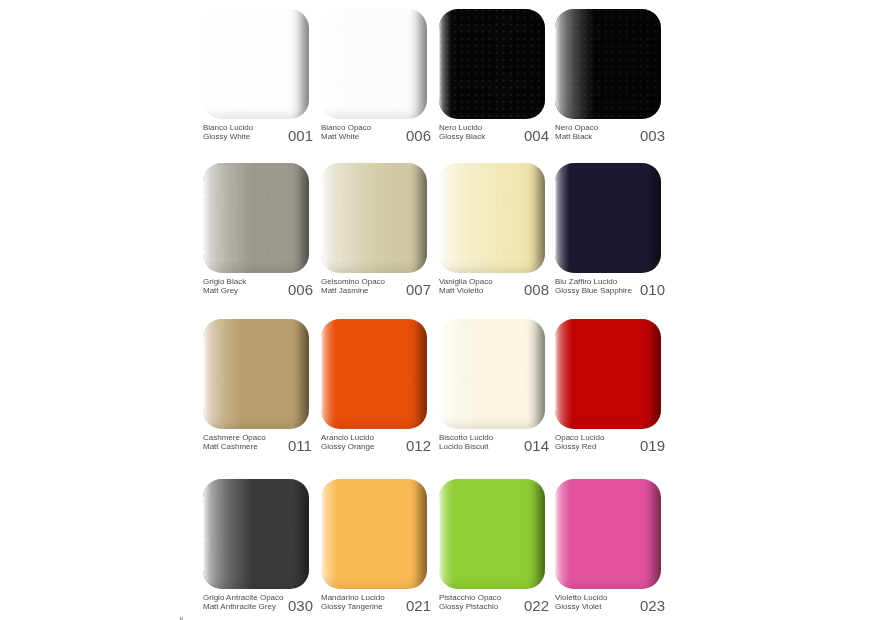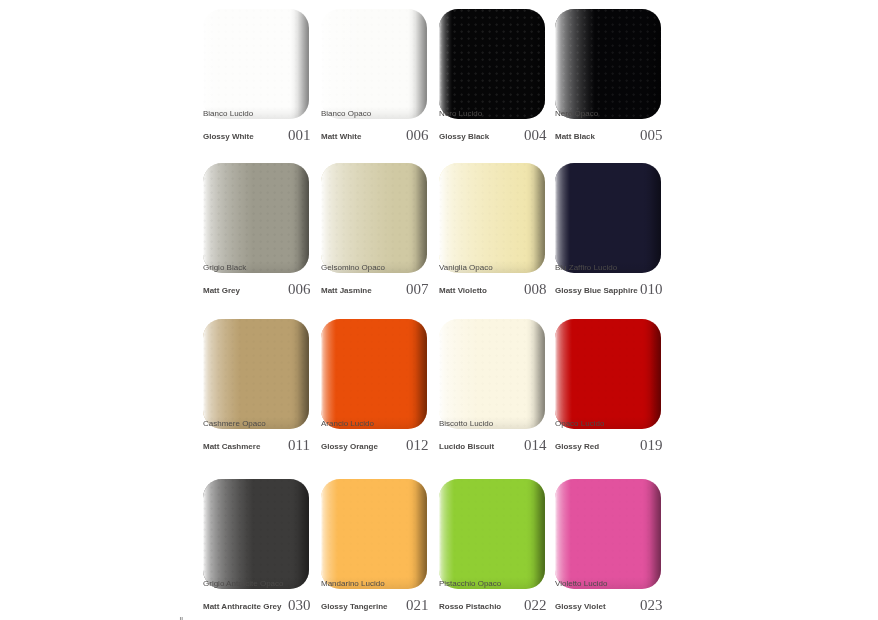--- a/index.html
+++ b/index.html
@@ -15,24 +15,24 @@
   .chip .tex{background-size:7px 7px;background-position:0 0;}
 
   .chip .sh{background:linear-gradient(to right,
       rgba(0,0,0,0) 87px, rgba(0,0,0,0.035) 91px, rgba(0,0,0,0.10) 94.5px,
       rgba(0,0,0,0.22) 98px, rgba(0,0,0,0.34) 101.5px, rgba(0,0,0,0.44) 104.5px,
       rgba(0,0,0,0.46) 106px);}
   .chip .bs{background:linear-gradient(to bottom,
       rgba(0,0,0,0) 98px, rgba(0,0,0,0.035) 104px, rgba(0,0,0,0.085) 110px);}
 
   .lbl{position:absolute;left:0;font-size:8px;line-height:9px;color:#4c4a49;white-space:nowrap;}
-  .lbl.l1{top:100px;}
-  .lbl.l2{top:122.5px;font-weight:bold;}
+  .lbl.l1{top:114px;}
+  .lbl.l2{top:122.5px;}
   .num{position:absolute;left:85px;top:119px;font-size:15px;line-height:15px;
-       color:#57555a;font-family:Liberation Serif, serif;white-space:nowrap;}
+       color:#57555a;font-family:Liberation Sans, sans-serif;white-space:nowrap;}
 
   #footer-note{position:absolute;left:179px;top:616px;width:9px;height:4px;overflow:hidden;
        font-size:11px;line-height:10px;color:#8a8a8a;}
 </style>
 </head>
 <body>
 
 <div id="sheet">
   <div class="swatch-cell" style="left: 203px; top: 9px;">
     <div class="chip">
@@ -73,21 +73,21 @@
   <div class="swatch-cell" style="left: 555px; top: 9px;">
     <div class="chip">
       <div class="lyr base" style="background: rgb(5, 5, 7);"></div>
       <div class="lyr hl" style="background: linear-gradient(to right, rgb(255, 255, 255) 0px, rgba(255, 255, 255, 0.88) 1.2px, rgba(255, 255, 255, 0.73) 3.2px, rgba(255, 255, 255, 0.58) 6px, rgba(255, 255, 255, 0.46) 10px, rgba(255, 255, 255, 0.345) 14.8px, rgba(255, 255, 255, 0.235) 20.8px, rgba(255, 255, 255, 0.133) 28px, rgba(255, 255, 255, 0.05) 34.8px, rgba(255, 255, 255, 0) 40px);"></div>
       <div class="lyr sh"></div>
       <div class="lyr bs"></div>
       <div class="lyr tex" style="background-image: radial-gradient(circle at 1.6px 1.6px, rgba(255, 255, 255, 0.06) 0.8px, rgba(255, 255, 255, 0) 1.5px);"></div>
     </div>
     <div class="lbl l1">Nero Opaco</div>
     <div class="lbl l2">Matt Black</div>
-    <div class="num">005</div>
+    <div class="num">003</div>
   </div>
   <div class="swatch-cell" style="left: 203px; top: 163px;">
     <div class="chip">
       <div class="lyr base" style="background: rgb(156, 154, 140);"></div>
       <div class="lyr hl" style="background: linear-gradient(to right, rgb(255, 255, 255) 0px, rgba(255, 255, 255, 0.88) 1.5px, rgba(255, 255, 255, 0.73) 4px, rgba(255, 255, 255, 0.58) 7.5px, rgba(255, 255, 255, 0.46) 12.5px, rgba(255, 255, 255, 0.345) 18.5px, rgba(255, 255, 255, 0.235) 26px, rgba(255, 255, 255, 0.133) 35px, rgba(255, 255, 255, 0.05) 43.5px, rgba(255, 255, 255, 0) 50px);"></div>
       <div class="lyr sh"></div>
       <div class="lyr bs"></div>
       <div class="lyr tex" style="background-image: radial-gradient(circle at 1.6px 1.6px, rgba(0, 0, 0, 0.035) 0.8px, rgba(0, 0, 0, 0) 1.5px);"></div>
     </div>
     <div class="lbl l1">Grigio Black</div>
@@ -204,21 +204,21 @@
   </div>
   <div class="swatch-cell" style="left: 439px; top: 479px;">
     <div class="chip">
       <div class="lyr base" style="background: rgb(144, 206, 51);"></div>
       <div class="lyr hl" style="background: linear-gradient(to right, rgb(255, 255, 255) 0px, rgba(255, 255, 255, 0.88) 0.45px, rgba(255, 255, 255, 0.73) 1.2px, rgba(255, 255, 255, 0.58) 2.25px, rgba(255, 255, 255, 0.46) 3.75px, rgba(255, 255, 255, 0.345) 5.55px, rgba(255, 255, 255, 0.235) 7.8px, rgba(255, 255, 255, 0.133) 10.5px, rgba(255, 255, 255, 0.05) 13.05px, rgba(255, 255, 255, 0) 15px);"></div>
       <div class="lyr sh"></div>
       <div class="lyr bs"></div>
       <div class="lyr tex" style="background-image: radial-gradient(circle at 1.6px 1.6px, rgba(0, 0, 0, 0.008) 0.8px, rgba(0, 0, 0, 0) 1.5px);"></div>
     </div>
     <div class="lbl l1">Pistacchio Opaco</div>
-    <div class="lbl l2">Rosso Pistachio</div>
+    <div class="lbl l2">Glossy Pistachio</div>
     <div class="num">022</div>
   </div>
   <div class="swatch-cell" style="left: 555px; top: 479px;">
     <div class="chip">
       <div class="lyr base" style="background: rgb(226, 82, 158);"></div>
       <div class="lyr hl" style="background: linear-gradient(to right, rgb(255, 255, 255) 0px, rgba(255, 255, 255, 0.88) 0.48px, rgba(255, 255, 255, 0.73) 1.28px, rgba(255, 255, 255, 0.58) 2.4px, rgba(255, 255, 255, 0.46) 4px, rgba(255, 255, 255, 0.345) 5.92px, rgba(255, 255, 255, 0.235) 8.32px, rgba(255, 255, 255, 0.133) 11.2px, rgba(255, 255, 255, 0.05) 13.92px, rgba(255, 255, 255, 0) 16px);"></div>
       <div class="lyr sh"></div>
       <div class="lyr bs"></div>
       <div class="lyr tex" style="background-image: radial-gradient(circle at 1.6px 1.6px, rgba(0, 0, 0, 0.008) 0.8px, rgba(0, 0, 0, 0) 1.5px);"></div>
     </div>

